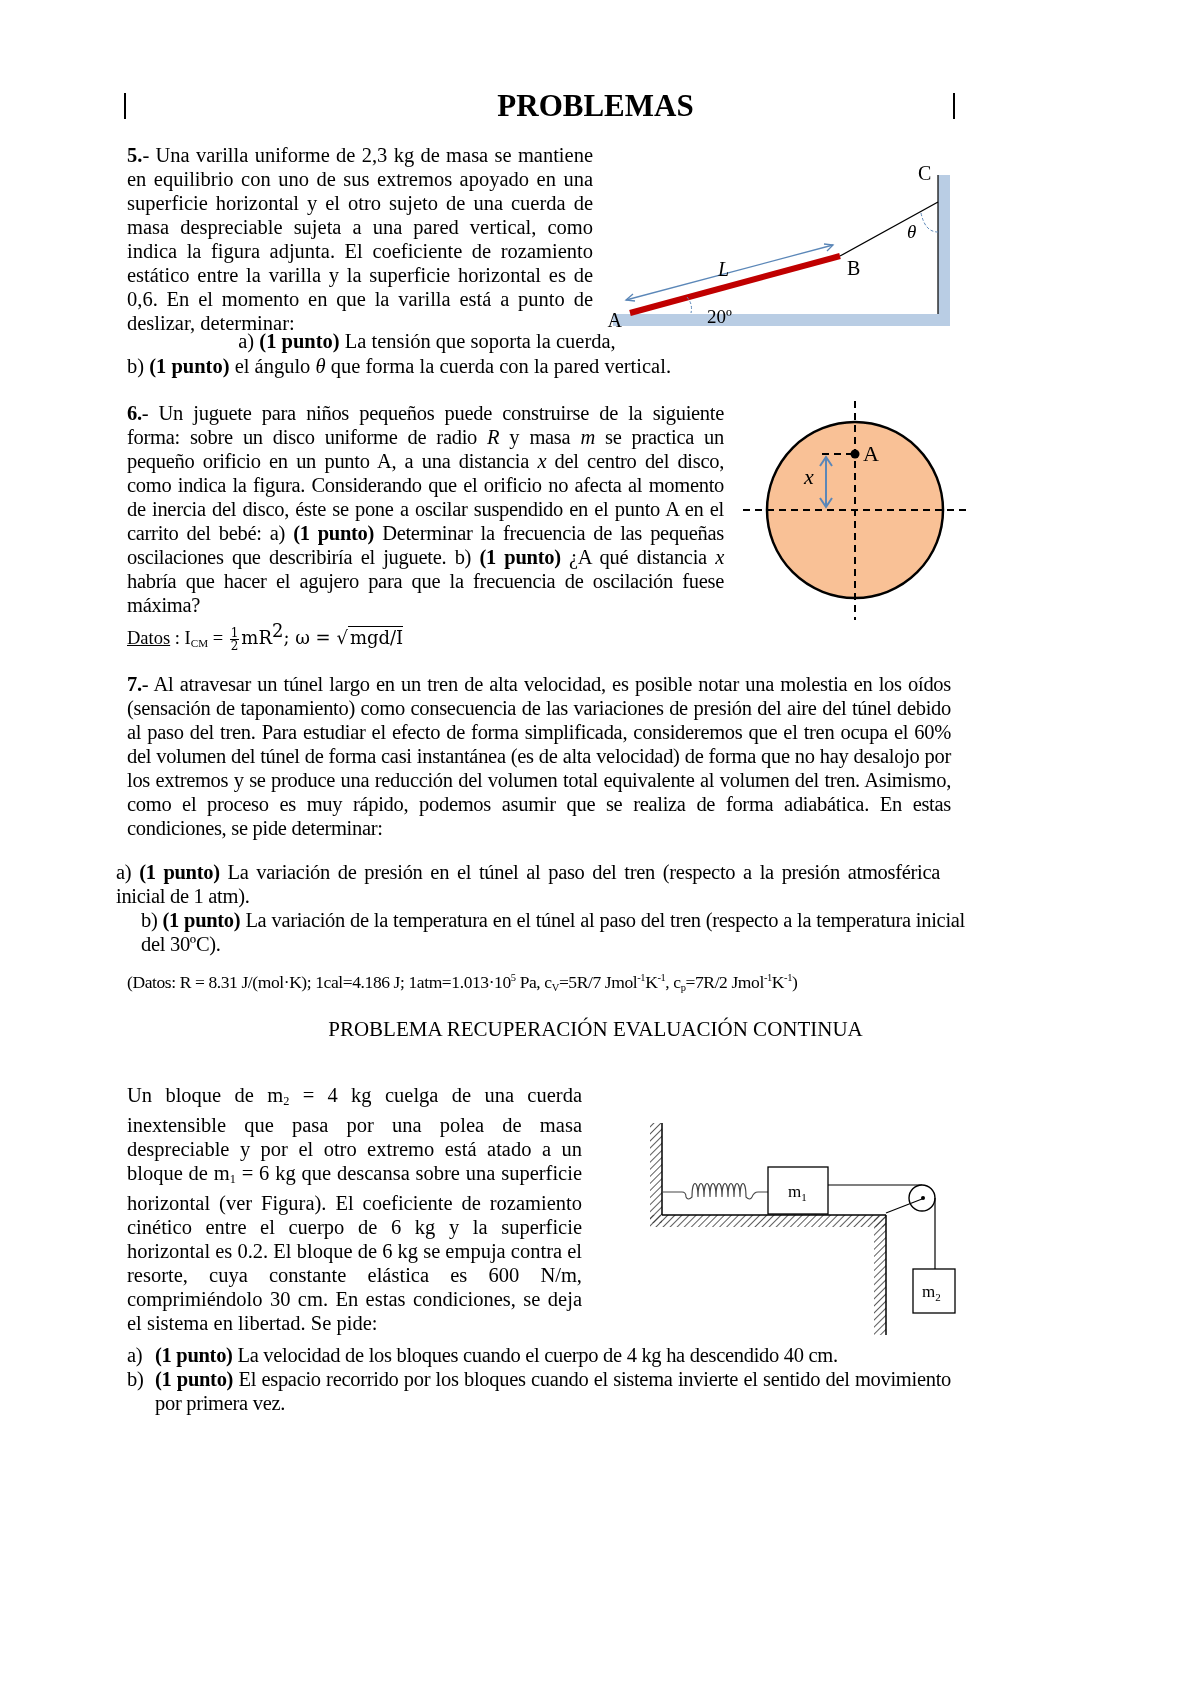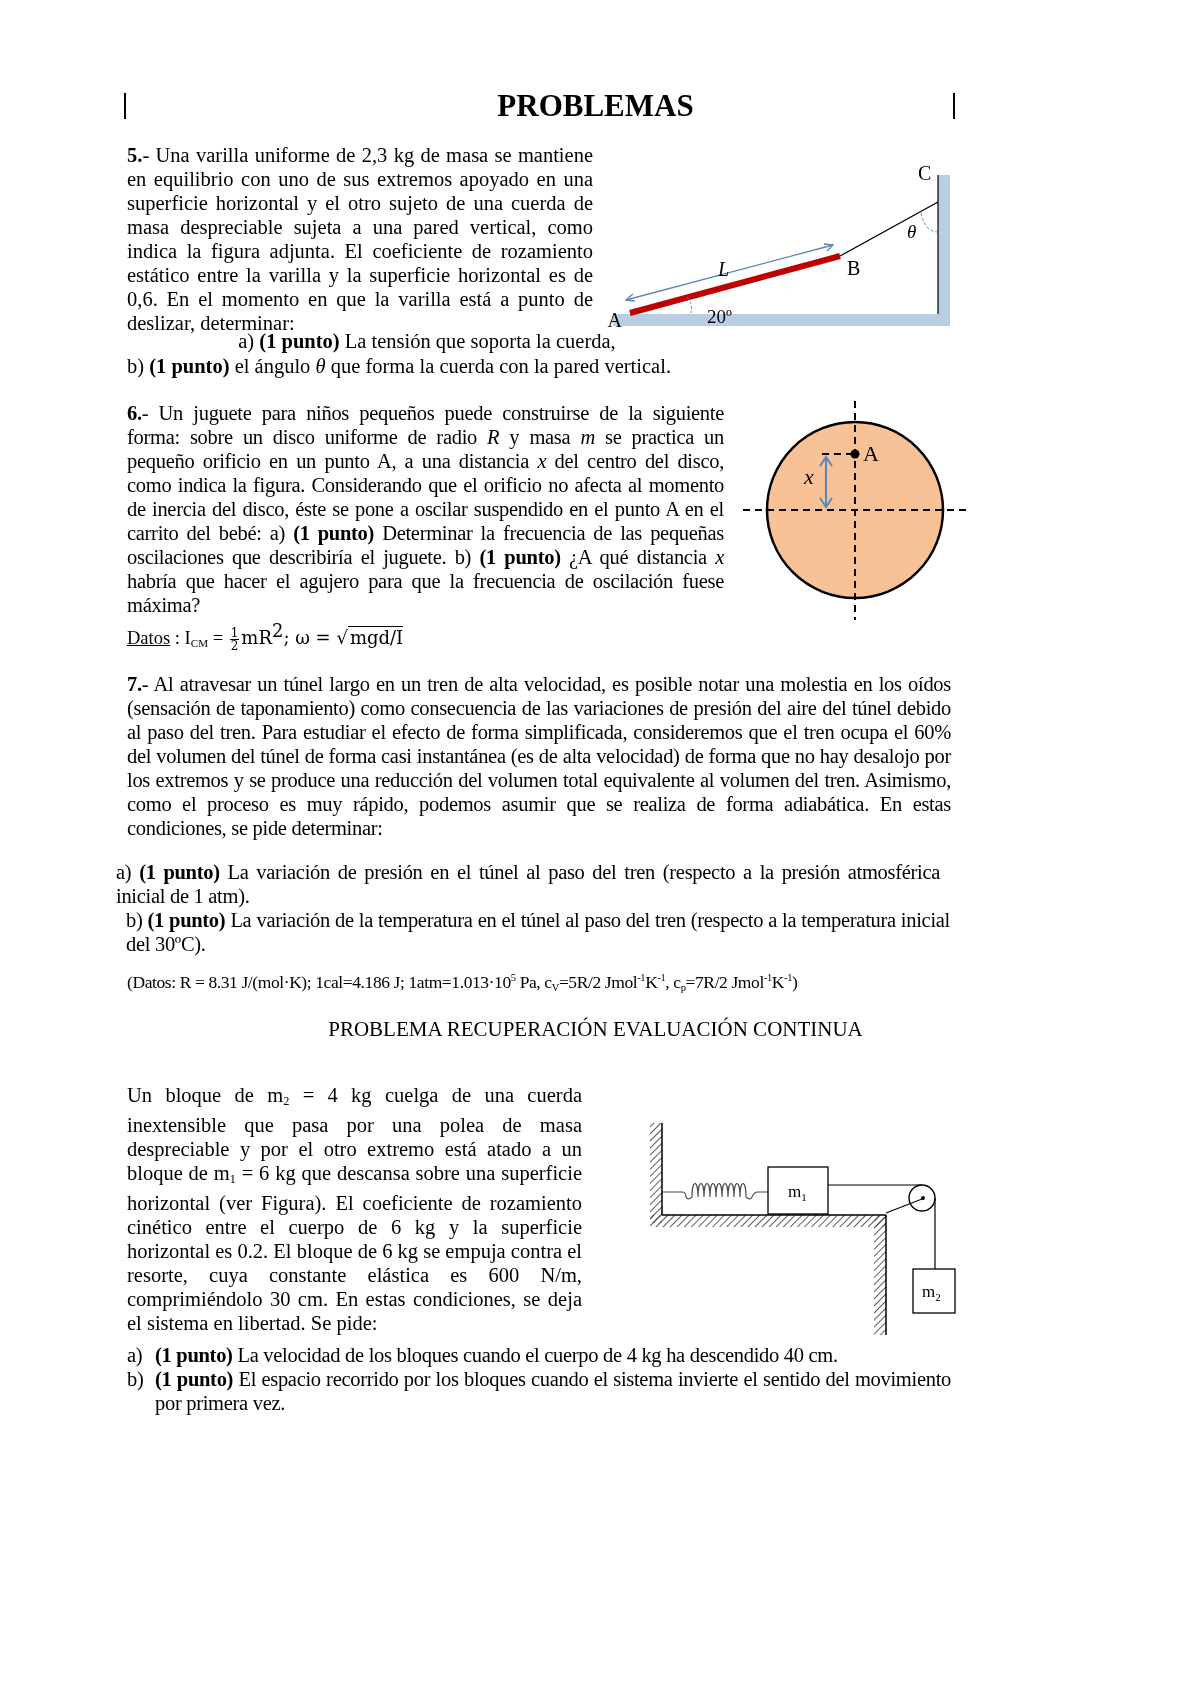--- a/index.html
+++ b/index.html
@@ -81,25 +81,25 @@
   <text x="123" y="66" font-size="22" font-family="Liberation Serif, serif">A</text>
   <text x="64" y="89" font-size="22" font-style="italic" font-family="Liberation Serif, serif">x</text>
 </svg>
 
 <div class="abs txt narrow" style="left:127px; top:672px; width:824px;">
   <p><b>7.</b><span>- </span><span>Al atravesar un túnel largo en un tren de alta velocidad, es posible notar una molestia en los oídos (sensación de taponamiento) como consecuencia de las variaciones de presión del aire del túnel debido al paso del tren. Para estudiar el efecto de forma simplificada, consideremos que el tren ocupa el 60% del volumen del túnel de forma casi instantánea (es de alta velocidad) de forma que no hay desalojo por los extremos y se produce una reducción del volumen total equivalente al volumen del tren. Asimismo, como el proceso es muy rápido, podemos asumir que se realiza de forma adiabática. En estas condiciones, se pide determinar:</span></p>
 </div>
 <div class="abs txt narrow" style="left:116px; top:860px; width:824px;">
   <p><span>a) </span><b>(1 punto)</b><span> La variación de presión en el túnel al paso del tren (respecto a la presión atmosférica inicial de 1 atm).</span></p>
 </div>
-<div class="abs txt narrow" style="left:126px; top:908px; width:824px;">
+<div class="abs txt narrow" style="left:141px; top:908px; width:824px;">
   <p><span>b) </span><b>(1 punto)</b><span> La variación de la temperatura en el túnel al paso del tren (respecto a la temperatura inicial del 30ºC).</span></p>
 </div>
 <div class="abs datos-small" style="left:127px; top:967px; white-space:nowrap;">
-  <span>(Datos: R = 8.31 J/(mol·K); 1cal=4.186 J; 1atm=1.013·10</span><span class="sup">5</span><span> Pa, c</span><span class="sub">V</span><span>=5R/2 Jmol</span><span class="sup">-1</span><span>K</span><span class="sup">-1</span><span>, c</span><span class="sub">p</span><span>=7R/2  Jmol</span><span class="sup">-1</span><span>K</span><span class="sup">-1</span><span>)</span>
+  <span>(Datos: R = 8.31 J/(mol·K); 1cal=4.186 J; 1atm=1.013·10</span><span class="sup">5</span><span> Pa, c</span><span class="sub">V</span><span>=5R/7 Jmol</span><span class="sup">-1</span><span>K</span><span class="sup">-1</span><span>, c</span><span class="sub">p</span><span>=7R/2  Jmol</span><span class="sup">-1</span><span>K</span><span class="sup">-1</span><span>)</span>
 </div>
 
 <div class="abs h2" style="top:1017px;">PROBLEMA RECUPERACIÓN EVALUACIÓN CONTINUA</div>
 
 <div class="abs txt" style="left:127px; top:1083px; width:455px;">
   <p id="rec"><span>Un bloque de m</span><span class="sub">2</span><span> = 4 kg cuelga de una cuerda inextensible que pasa por una polea de masa despreciable y por el otro extremo está atado a un bloque de m</span><span class="sub">1</span><span> = 6 kg que descansa sobre una superficie horizontal (ver Figura). El coeficiente de rozamiento cinético entre el cuerpo de 6 kg y la superficie horizontal es 0.2. El bloque de 6 kg se empuja contra el resorte, cuya constante elástica es 600 N/m, comprimiéndolo 30 cm. En estas condiciones, se deja el sistema en libertad. Se pide:</span></p>
 </div>
 
 <svg class="abs" style="left:640px; top:1115px;" width="330" height="220" viewBox="0 0 330 220">
   <defs>

